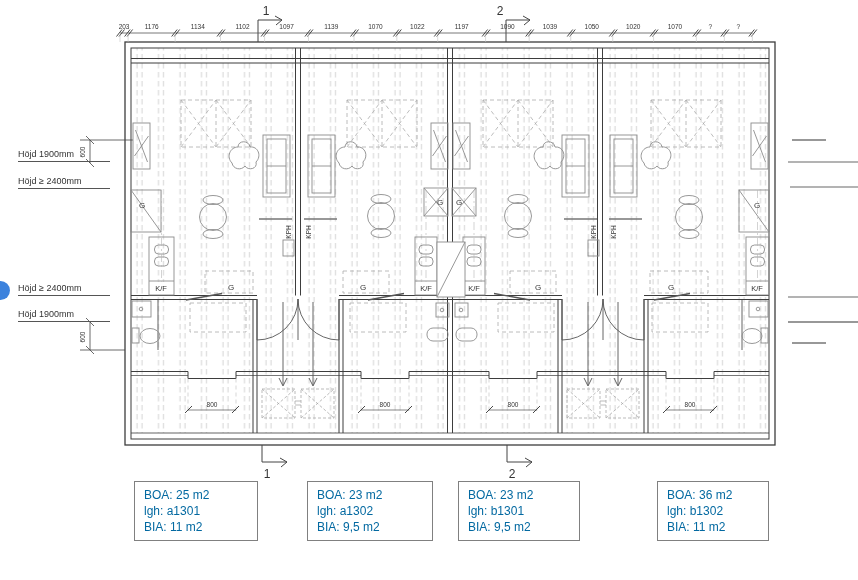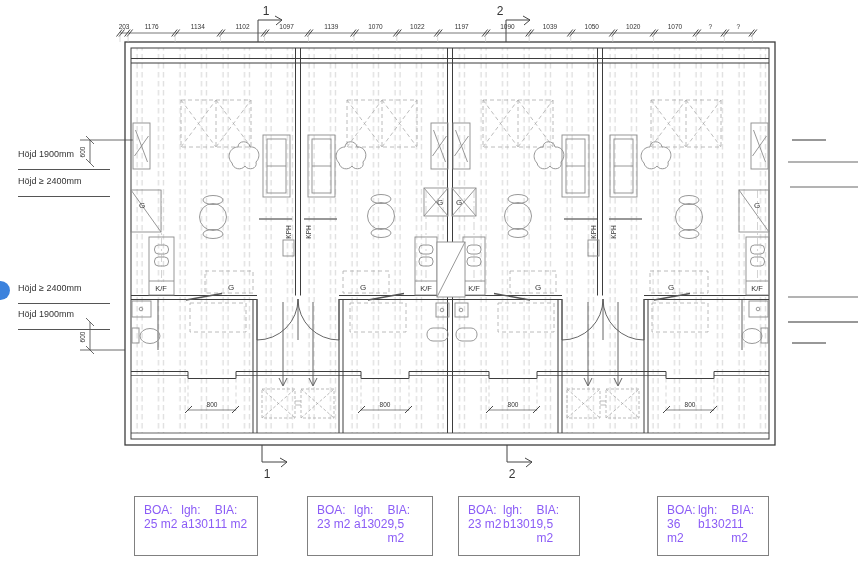--- a/index.html
+++ b/index.html
@@ -1,23 +1,23 @@
 <!DOCTYPE html>
 <html><head>
 <meta charset="utf-8">
 <style>
   html,body{margin:0;padding:0;background:#fff;}
   .canvas{position:relative;width:858px;height:580px;background:#fff;
           font-family:"Liberation Sans","DejaVu Sans",sans-serif;overflow:hidden;}
   svg{position:absolute;left:0;top:0;}
   .height-label{position:absolute;left:18px;width:92px;font-size:9px;color:#333;
-                border-bottom:1px solid #555;padding-bottom:10px;white-space:nowrap;}
-  .info-box{position:absolute;top:496px;height:60px;border:1px solid #808080;background:#fff;
-            box-sizing:border-box;padding:6px 9px;display:flex;
-            justify-content:space-between;font-size:12px;color:#8b5cf6;}
+                border-bottom:1px solid #555;padding-bottom:2px;white-space:nowrap;}
+  .info-box{position:absolute;top:481px;height:60px;border:1px solid #808080;background:#fff;
+            box-sizing:border-box;padding:6px 9px;display:flex;flex-direction:column;
+            justify-content:space-between;font-size:12px;color:#0369a1;}
   .badge{position:absolute;left:-9px;top:281px;width:19px;height:19px;border-radius:50%;}
   text{fill:#333;}
 </style>
 </head>
 <body>
 
 <div class="canvas">
 
   <svg id="plan" width="858" height="580" viewBox="0 0 858 580">
     <defs>

